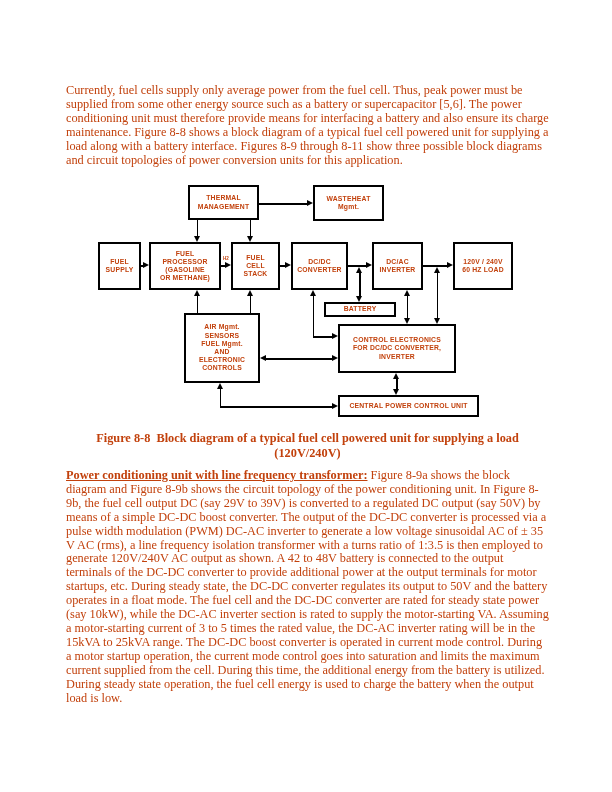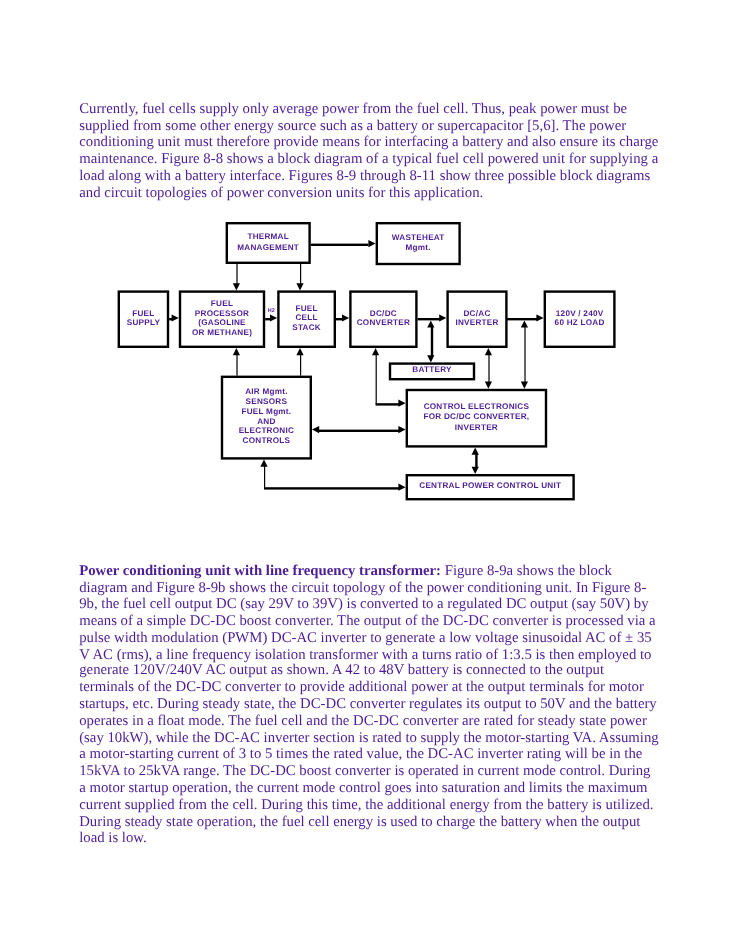--- a/index.html
+++ b/index.html
@@ -2,34 +2,34 @@
 <html><head>
 <meta charset="utf-8">
 <style>
   html,body{margin:0;padding:0;background:#888;}
   .page{
     position:relative;
     width:612px;height:792px;
     background:#ffffff;
     margin:0 auto;
     font-family:"Liberation Serif", serif;
-    color:#4c1d95;
+    color:#c2410c;
     overflow:hidden;
   }
   .para{
     position:absolute;
     left:66px;width:483px;
     font-size:12.3px;line-height:13.9px;
     text-align:left;
     margin:0;
     white-space:normal;
   }
   .para1{top:84px;}
   .para2{top:469px;}
-  .para2 b{font-weight:bold;}
+  .para2 b{font-weight:bold;text-decoration:underline;}
   .caption{
     position:absolute;
     left:66px;top:431px;width:483px;
     font-size:12.3px;line-height:15px;
     font-weight:bold;text-align:center;
     white-space:pre-wrap;
   }
   .pageno{
     position:absolute;
     left:0;right:0;top:737px;
@@ -162,17 +162,19 @@
   <div class="ah ah-up" style="left:216.5px;top:383px;"></div>
   <div class="vl" style="left:219.5px;top:388px;height:19px;"></div>
   <div class="hl" style="left:220px;top:406px;width:113px;"></div>
   <div class="ah ah-right" style="left:332px;top:403px;"></div>
 
   <div class="ah ah-up" style="left:193.5px;top:290px;"></div>
   <div class="vl" style="left:196.5px;top:295px;height:18px;"></div>
   <div class="ah ah-up" style="left:246.5px;top:290px;"></div>
   <div class="vl" style="left:249.5px;top:295px;height:18px;"></div>
 
+  <div class="caption">Figure 8-8  Block diagram of a typical fuel cell powered unit for supplying a load
+(120V/240V)</div>
 
   <p class="para para2"><b>Power conditioning unit with line frequency transformer:</b><span> Figure 8-9a shows the block diagram and Figure 8-9b shows the circuit topology of the power conditioning unit. In Figure 8-9b, the fuel cell output DC (say 29V to 39V) is converted to a regulated DC output (say 50V) by means of a simple DC-DC boost converter. The output of the DC-DC converter is processed via a pulse width modulation (PWM) DC-AC inverter to generate a low voltage sinusoidal AC of ± 35 V AC (rms), a line frequency isolation transformer with a turns ratio of 1:3.5 is then employed to generate 120V/240V AC output as shown. A 42 to 48V battery is connected to the output terminals of the DC-DC converter to provide additional power at the output terminals for motor startups, etc. During steady state, the DC-DC converter regulates its output to 50V and the battery operates in a float mode. The fuel cell and the DC-DC converter are rated for steady state power (say 10kW), while the DC-AC inverter section is rated to supply the motor-starting VA. Assuming a motor-starting current of 3 to 5 times the rated value, the DC-AC inverter rating will be in the 15kVA to 25kVA range. The DC-DC boost converter is operated in current mode control.  During a motor startup operation, the current mode control goes into saturation and limits the maximum current supplied from the cell.  During this time, the additional energy from the battery is utilized. During steady state operation, the fuel cell energy is used to charge the battery when the output load is low.</span></p>
 
 
 </div>
 
 </body></html>

